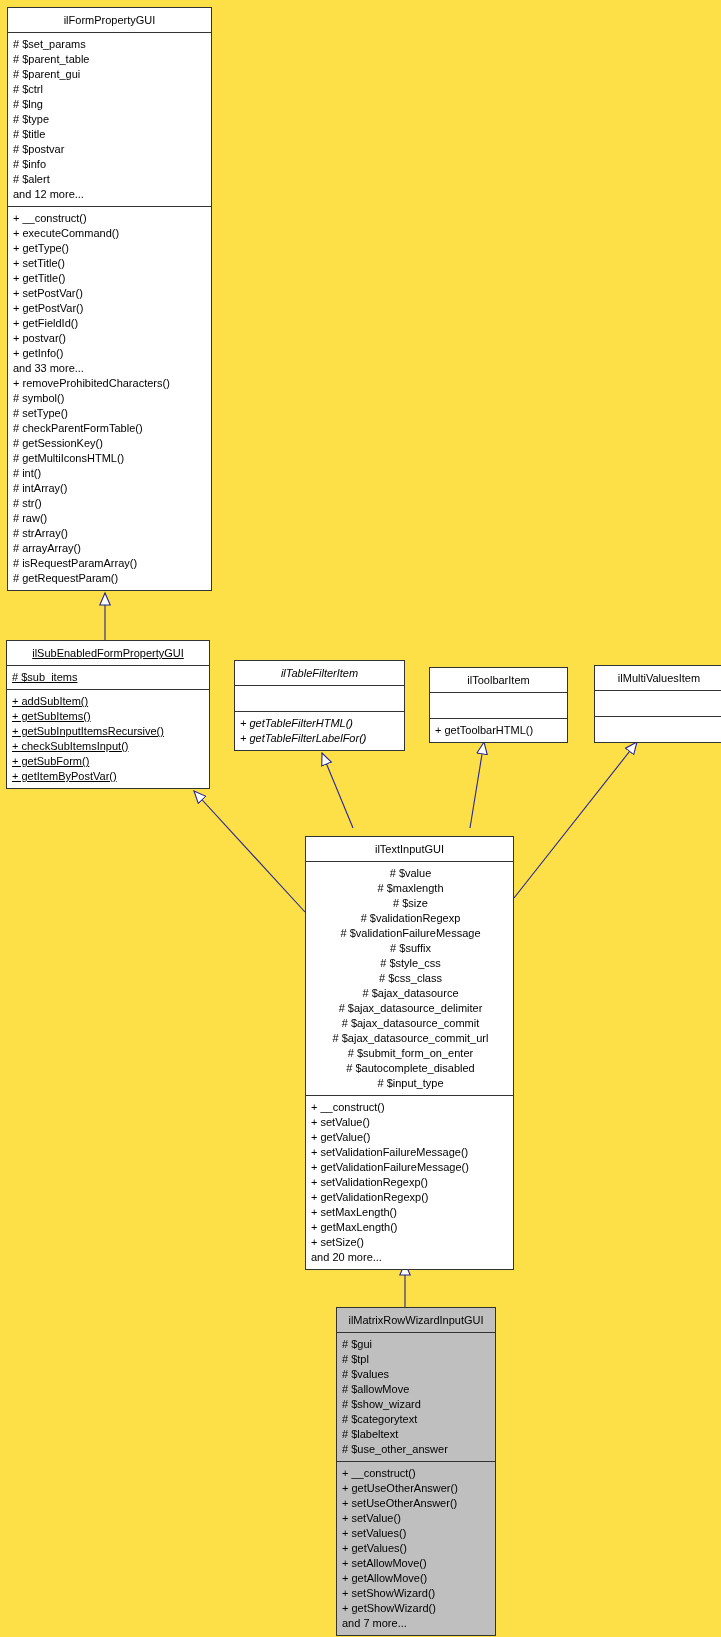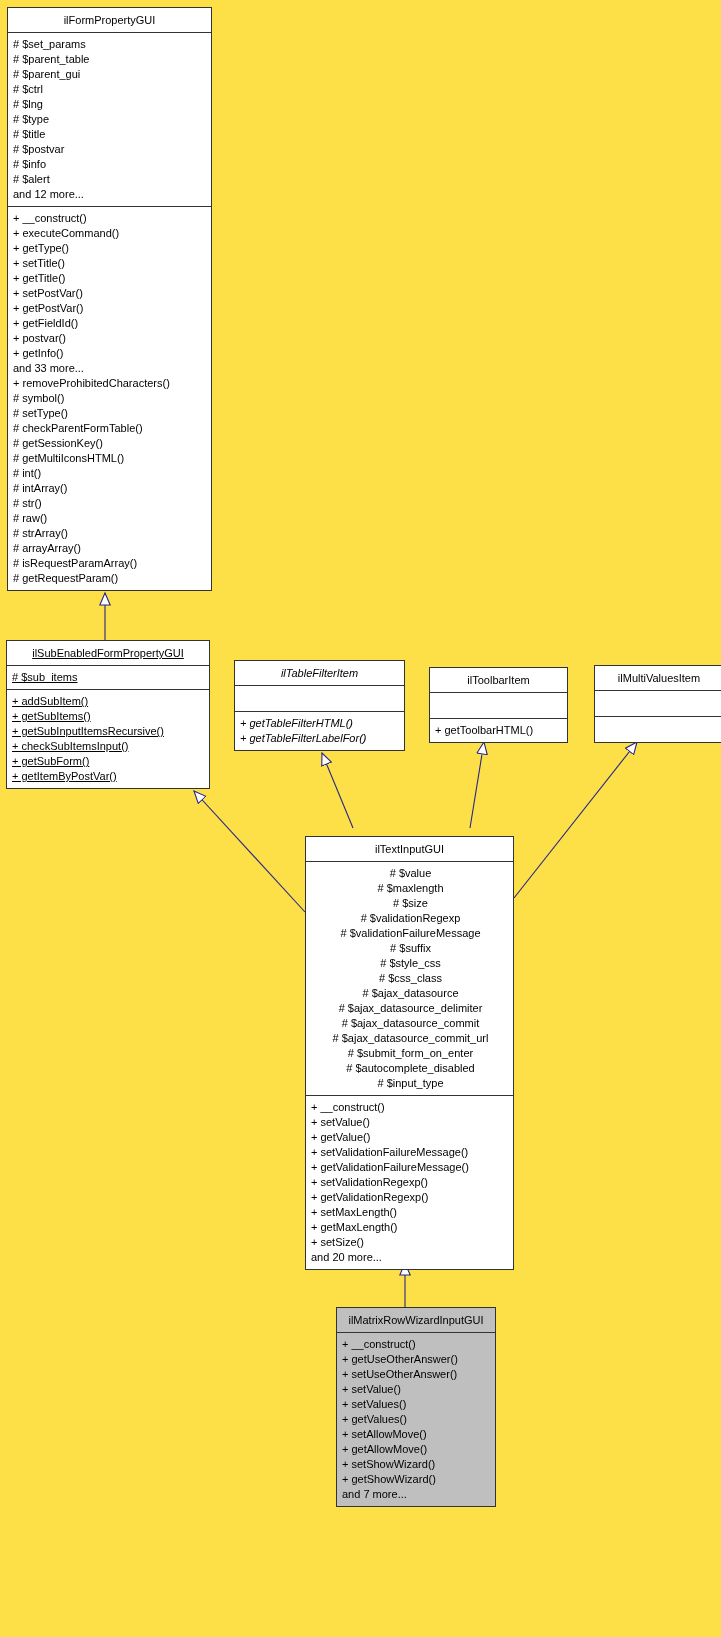--- a/index.html
+++ b/index.html
@@ -144,20 +144,30 @@
         <div class="member">+ getValidationRegexp()</div>
         <div class="member">+ setMaxLength()</div>
         <div class="member">+ getMaxLength()</div>
         <div class="member">+ setSize()</div>
         <div class="member">and 20 more...</div>
       </div>
     </div>
     <div class="class-box" style="left: 316px; top: 1307px; width: 160px; border-color: rgb(51, 51, 51); background: rgb(191, 191, 191); margin-left: 20px;">
       <div class="class-title">ilMatrixRowWizardInputGUI</div>
       <div class="section" style="border-top-color: rgb(51, 51, 51);">
+        <div class="member"># $gui</div>
+        <div class="member"># $tpl</div>
+        <div class="member"># $values</div>
+        <div class="member"># $allowMove</div>
+        <div class="member"># $show_wizard</div>
+        <div class="member"># $categorytext</div>
+        <div class="member"># $labeltext</div>
+        <div class="member"># $use_other_answer</div>
+      </div>
+      <div class="section" style="border-top-color: rgb(51, 51, 51);">
         <div class="member">+ __construct()</div>
         <div class="member">+ getUseOtherAnswer()</div>
         <div class="member">+ setUseOtherAnswer()</div>
         <div class="member">+ setValue()</div>
         <div class="member">+ setValues()</div>
         <div class="member">+ getValues()</div>
         <div class="member">+ setAllowMove()</div>
         <div class="member">+ getAllowMove()</div>
         <div class="member">+ setShowWizard()</div>
         <div class="member">+ getShowWizard()</div>

